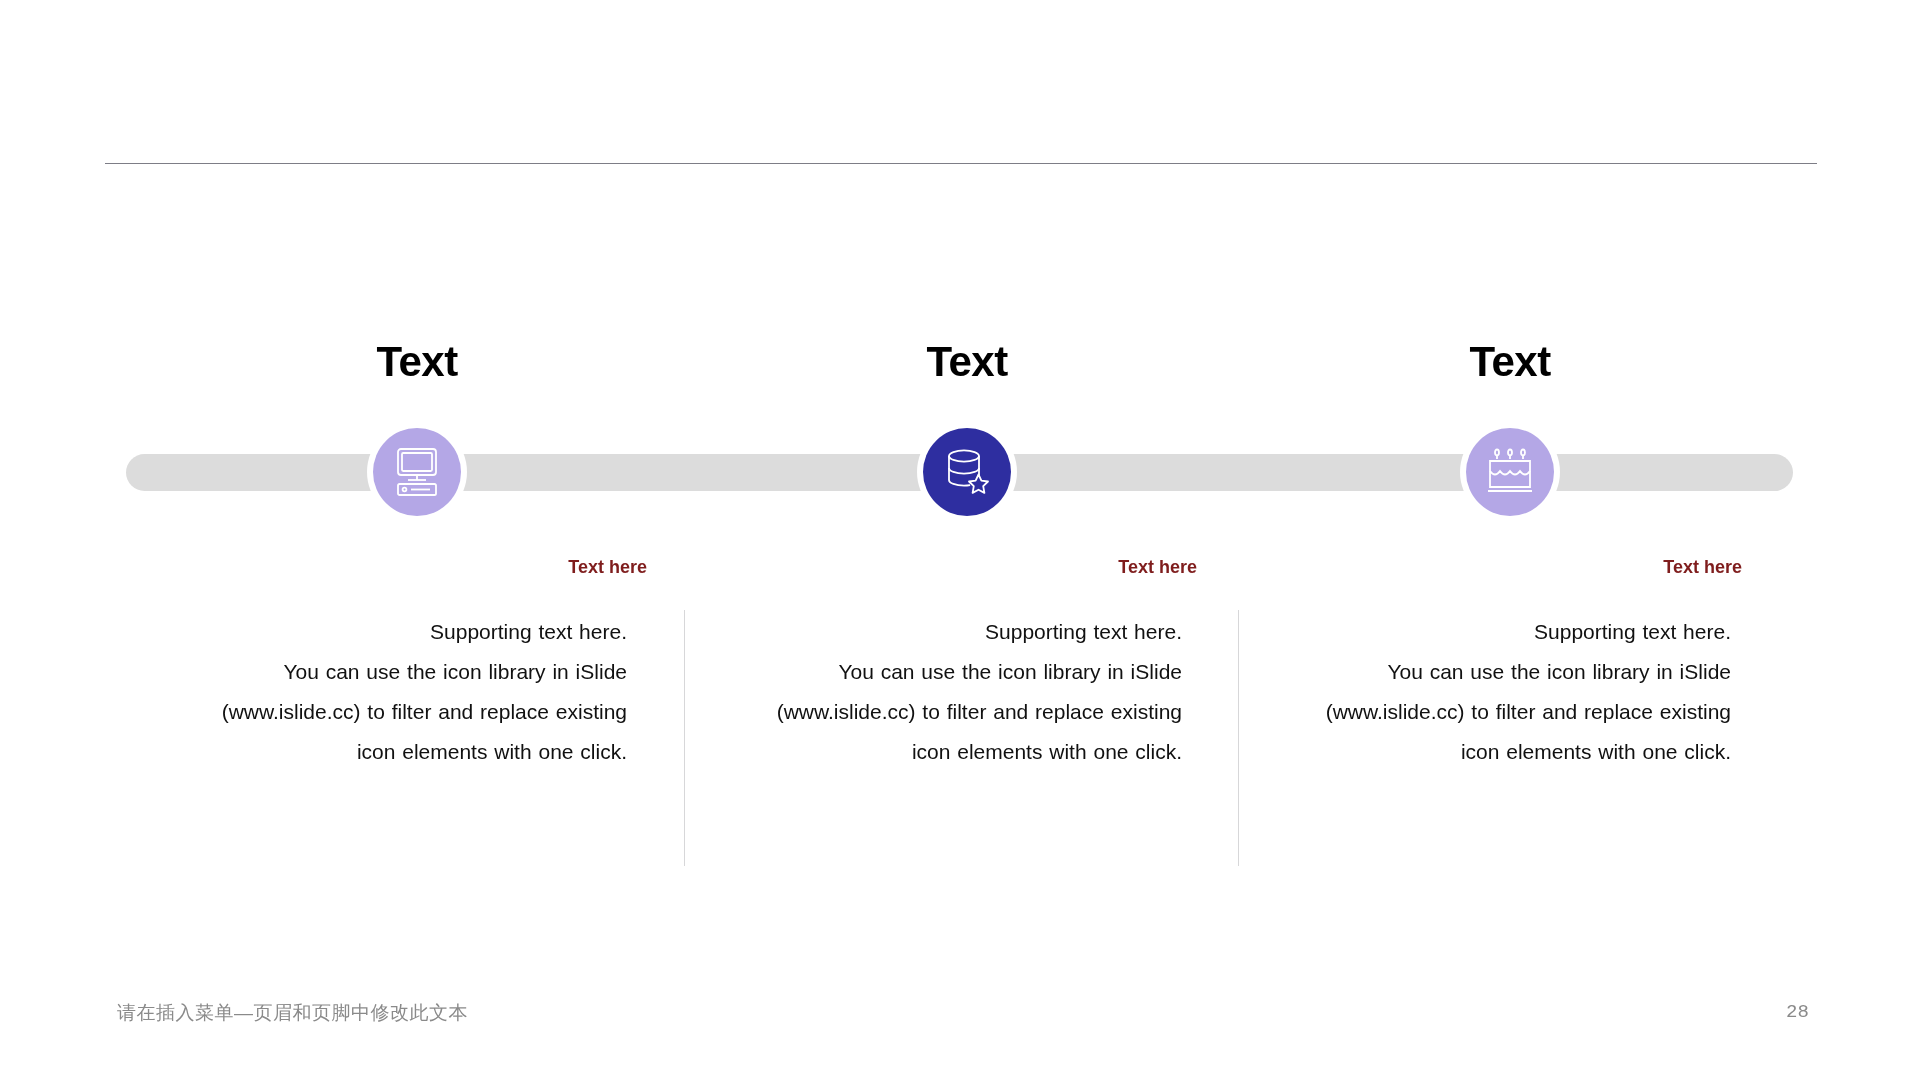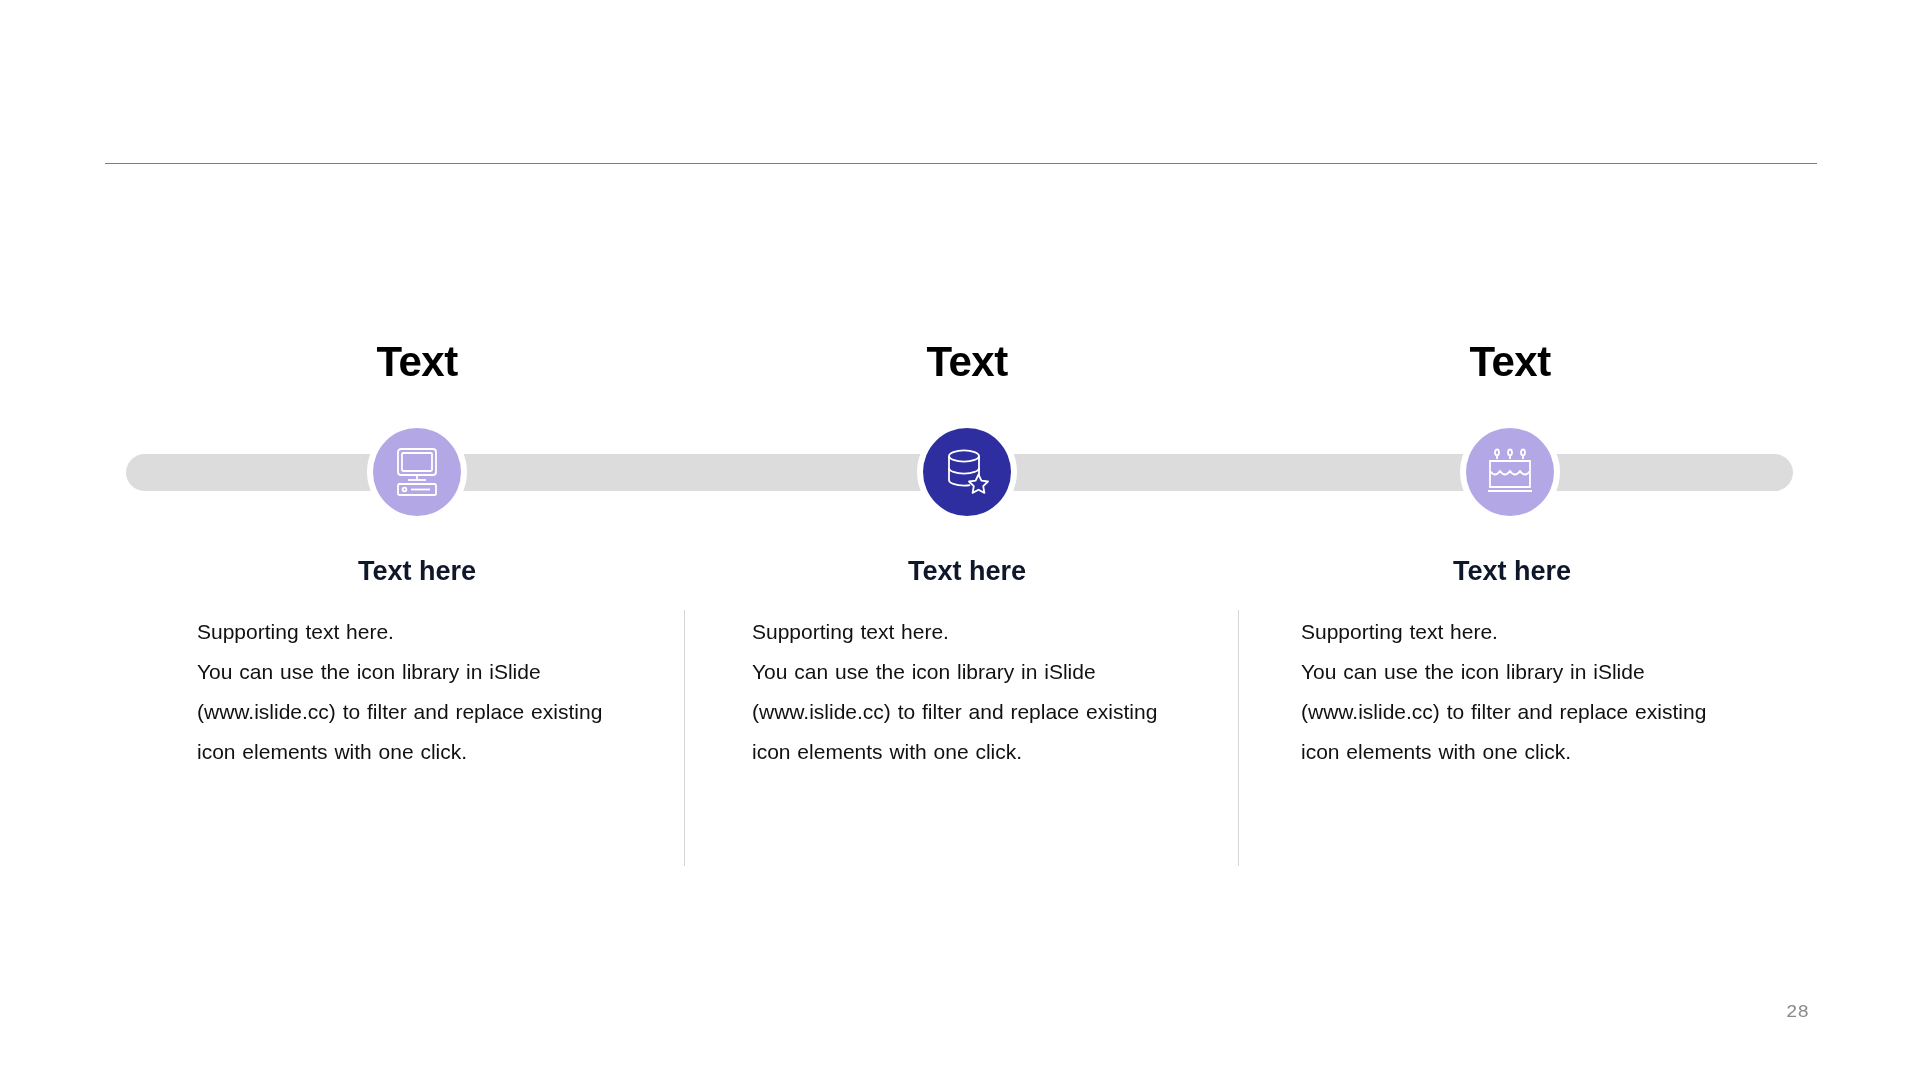--- a/index.html
+++ b/index.html
@@ -72,34 +72,34 @@
     color: #000000;
     letter-spacing: -0.5px;
     line-height: 1;
   }
 
   
   .col-head {
     position: absolute;
     top: 558px;
     width: 460px;
-    text-align: center;
-    font-size: 27px;
+    text-align: right;
+    font-size: 18px;
     font-weight: bold;
-    color: #0f172a;
+    color: #7f1d1d;
     line-height: 1;
   }
   .col-body {
     position: absolute;
     top: 612px;
     width: 430px;
     font-size: 21px;
     color: #111111;
     line-height: 40px;
-    text-align: left;
+    text-align: right;
     word-spacing: 1px;
   }
   .col-body div { white-space: nowrap; }
 
   
   .vdivider {
     position: absolute;
     top: 610px;
     width: 1px;
     height: 256px;
@@ -199,15 +199,16 @@
   </div>
 
   <div class="col-head" style="left:1282px;">Text here</div>
   <div class="col-body" style="left:1301px;">
     <div>Supporting text here.</div>
     <div>You can use the icon library in iSlide</div>
     <div>(www.islide.cc) to filter and replace existing</div>
     <div>icon elements with one click.</div>
   </div>
 
+  <div class="footer-text">请在插入菜单—页眉和页脚中修改此文本</div>
   <div class="page-number">28</div>
 
 </div>
 
 </body></html>

